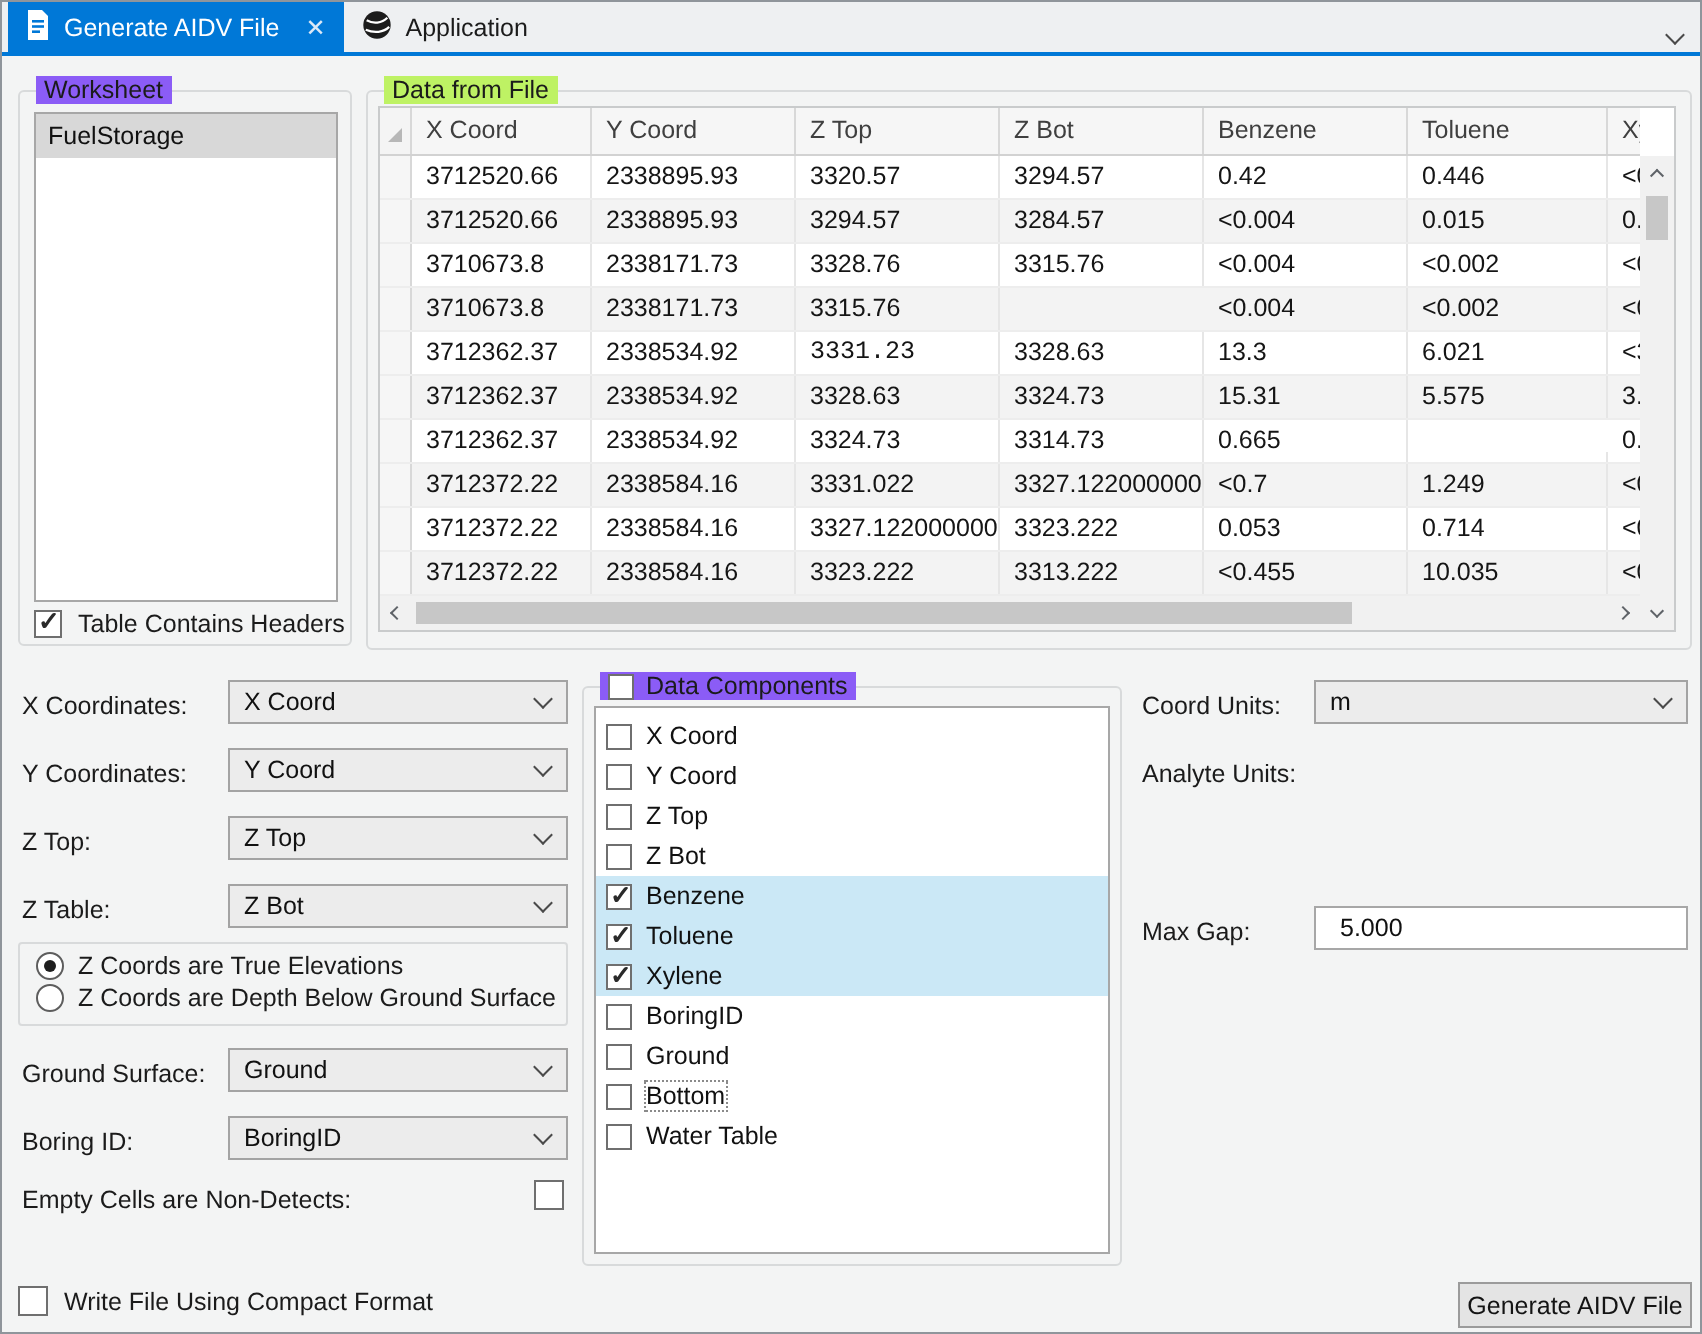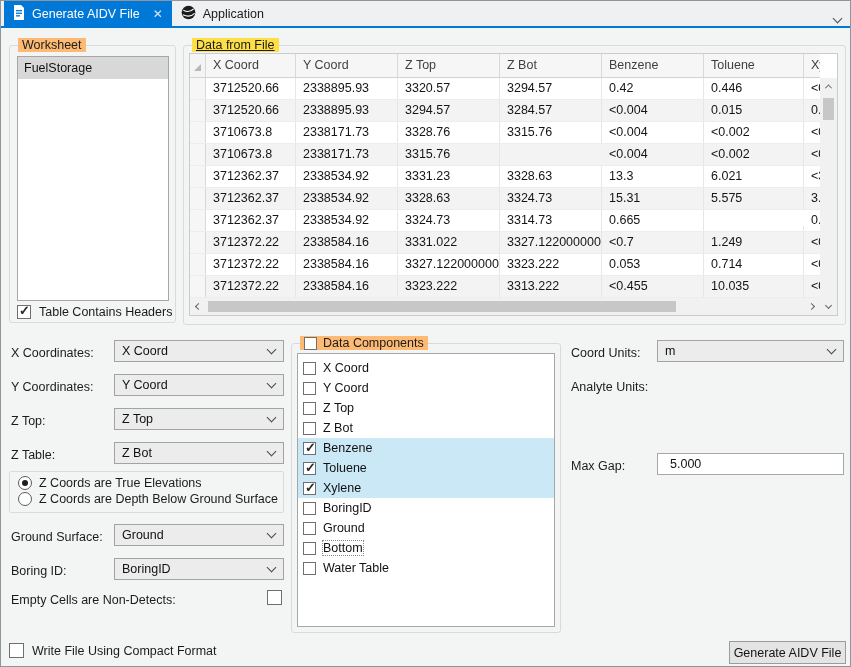--- a/index.html
+++ b/index.html
@@ -16,21 +16,21 @@
         color:#1b1b1b; cursor:default; }
   .tab.active{ background:#0078d7; color:#fff; margin-left:3px; }
   .tab .close{ margin-left:6px; font-size:12px; color:#dce9f7; }
   .tab-overflow{ position:absolute; right:9px; top:7px; }
 
   .chev{ width:7px; height:7px; border-right:1.6px solid #4a4a4a;
          border-bottom:1.6px solid #4a4a4a; transform:rotate(45deg); display:inline-block; }
 
   
   .grp{ position:absolute; border:1px solid #d8dadb; border-radius:3px; }
-  .grp-legend{ position:absolute; top:-8px; left:8px; background:#fdba74; padding:0 4px;
+  .grp-legend{ position:absolute; top:-8px; left:8px; background:#8b5cf6; padding:0 4px;
                font-size:12.5px; color:#1b1b1b; display:flex; align-items:center; gap:6px; }
 
   
   .lb{ position:absolute; background:#fff; border:1px solid #a7a7a7; overflow:hidden; }
   .ws-item{ height:22px; line-height:22px; padding-left:6px; font-size:12.5px; color:#111; }
   .ws-item.selected{ background:#d8d8d8; }
   .comp-item{ height:20px; display:flex; align-items:center; gap:7px; padding-left:5px;
               font-size:12.5px; color:#111; }
   .comp-item.selected{ background:#cbe8f6; }
   .comp-item .lbl.focused{ outline:1px dotted #8a8a8a; }
@@ -128,21 +128,21 @@
   </div>
   <div class="lb" style="left:16px; top:55px; width:152px; height:245px;" id="worksheet-list">
       <div class="ws-item selected">FuelStorage</div>
     </div>
   <div class="check-row" style="left:16px; top:304px;">
     <span class="cb checked"></span>
     <span>Table Contains Headers</span>
   </div>
 
   <div class="grp" style="left:182px; top:44px; width:663px; height:280px;">
-    <div class="grp-legend" style="background:#fde047;text-decoration:underline;">Data from File</div>
+    <div class="grp-legend" style="background:#bef264;">Data from File</div>
   </div>
 
   <div class="dg">
     <div class="dg-head" id="grid-head">
       <div class="dg-corner"></div>
     <div class="dg-hcell" style="width: 90px;">X Coord</div>
         <div class="dg-hcell" style="width: 102px;">Y Coord</div>
         <div class="dg-hcell" style="width: 102px;">Z Top</div>
         <div class="dg-hcell" style="width: 102px;">Z Bot</div>
         <div class="dg-hcell" style="width: 102px;">Benzene</div>
@@ -187,21 +187,21 @@
           <div class="dg-cell" style="width: 102px;">3315.76</div>
           <div class="dg-cell" style="width: 102px; margin-top: 44px;">3305.76</div>
           <div class="dg-cell" style="width: 102px;">&lt;0.004</div>
           <div class="dg-cell" style="width: 100px;">&lt;0.002</div>
           <div class="dg-cell" style="width: 60px;">&lt;0</div>
         </div>
         <div class="dg-row">
           <div class="dg-rowhdr"></div>
           <div class="dg-cell" style="width: 90px;">3712362.37</div>
           <div class="dg-cell" style="width: 102px;">2338534.92</div>
-          <div class="dg-cell" style="width: 102px;">3331.23</div>
+          <div class="dg-cell" style="width: 102px; font-family: Liberation Mono, monospace;">3331.23</div>
           <div class="dg-cell" style="width: 102px;">3328.63</div>
           <div class="dg-cell" style="width: 102px;">13.3</div>
           <div class="dg-cell" style="width: 100px;">6.021</div>
           <div class="dg-cell" style="width: 60px;">&lt;3</div>
         </div>
         <div class="dg-row even">
           <div class="dg-rowhdr"></div>
           <div class="dg-cell" style="width: 90px;">3712362.37</div>
           <div class="dg-cell" style="width: 102px;">2338534.92</div>
           <div class="dg-cell" style="width: 102px;">3328.63</div>

